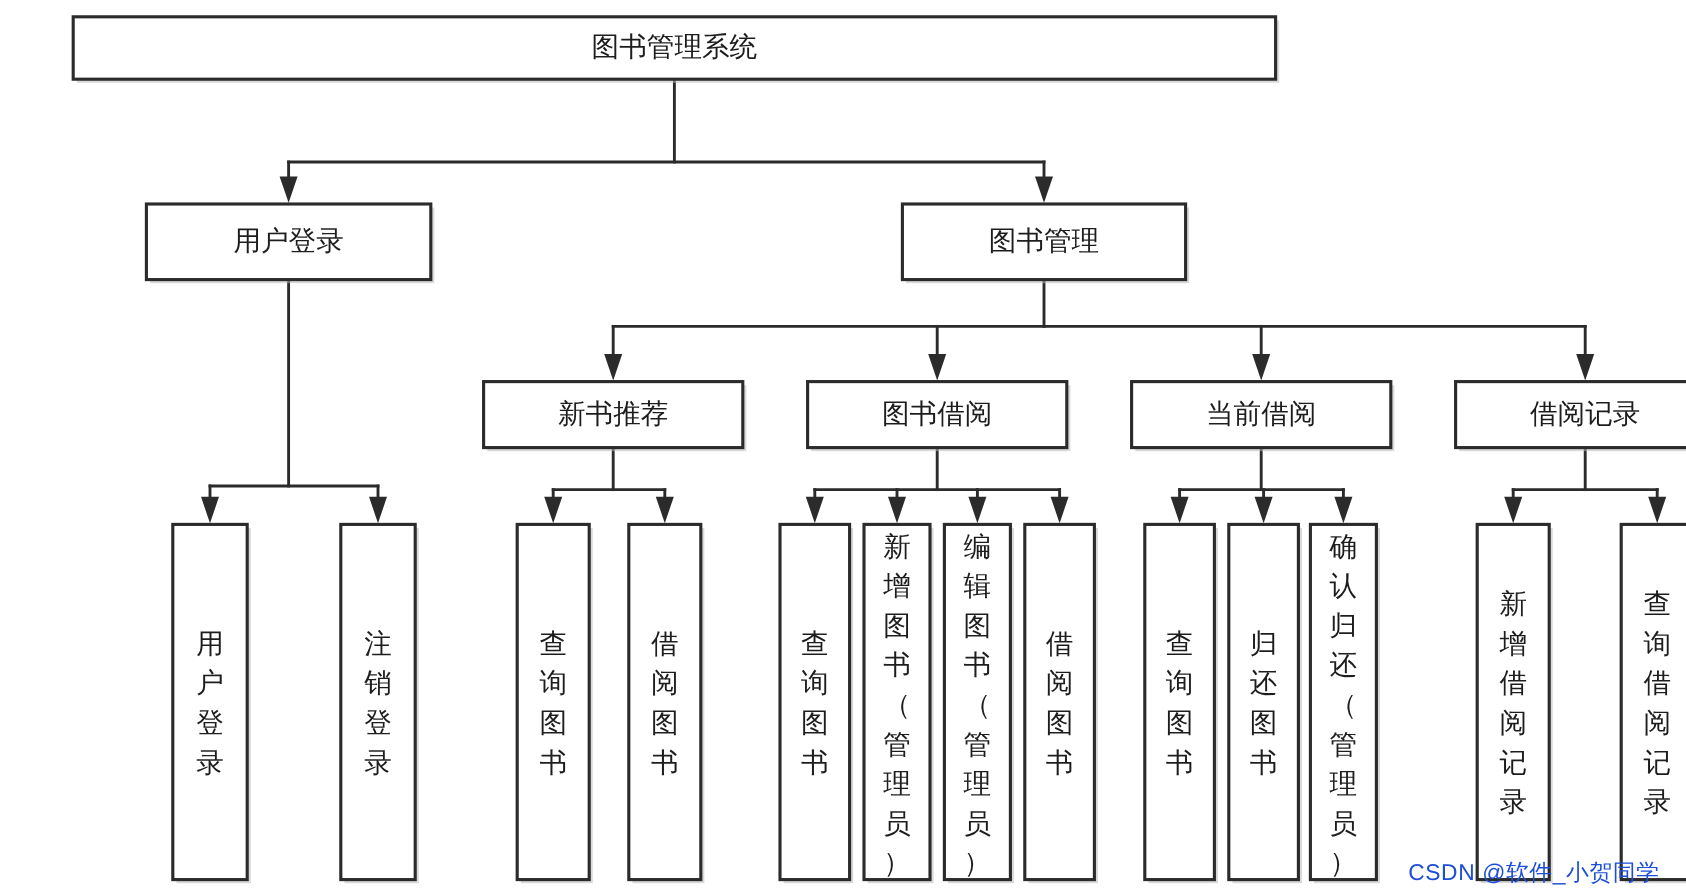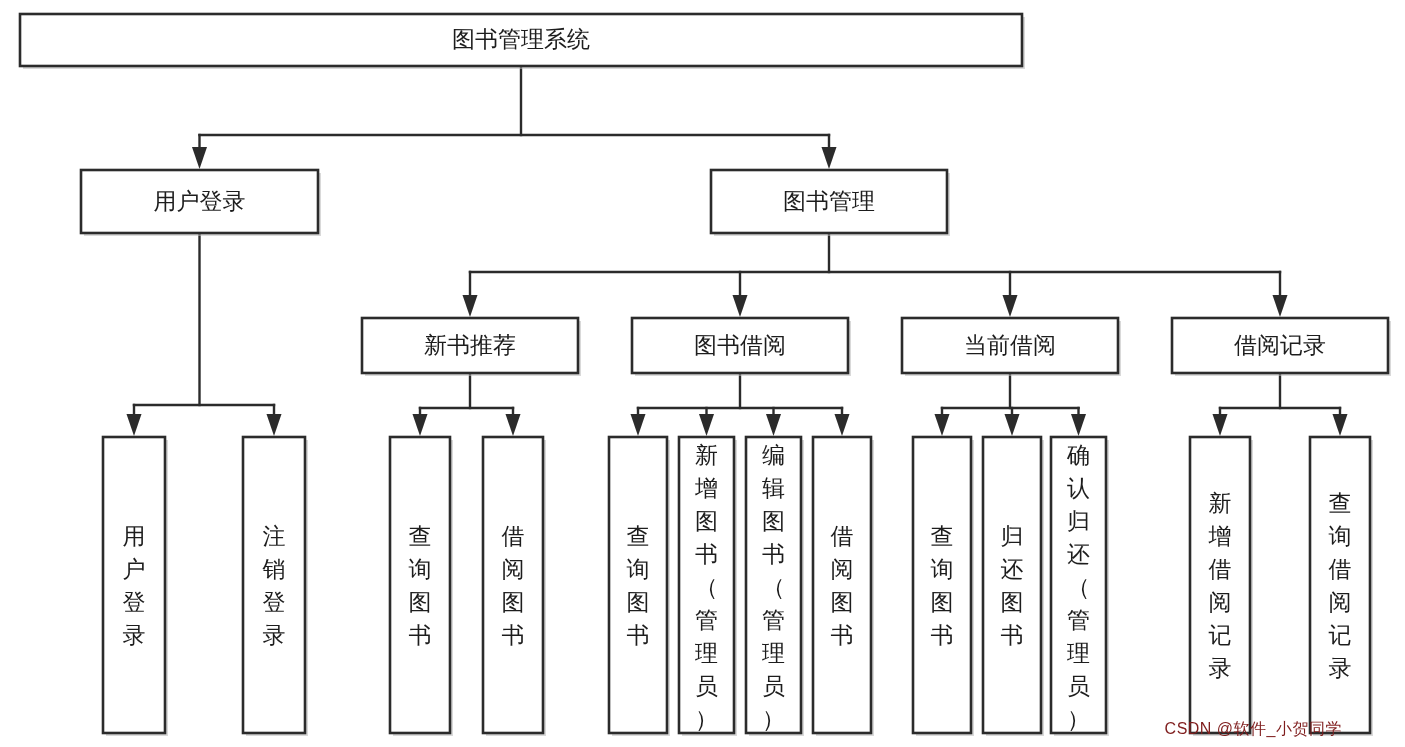--- a/index.html
+++ b/index.html
@@ -11,20 +11,21 @@
     width: 1405px;
     height: 747px;
     font-family: "Liberation Sans", "DejaVu Sans", sans-serif;
     overflow: hidden;
     position: relative;
   }
   #diagram-root {
     position: relative;
     width: 1354px;
     height: 747px;
+    padding-left: 41px;
   }
   svg.flowchart {
     display: block;
     width: 1405px;
     height: 747px;
   }
   .node-rect {
     fill: #ffffff;
     stroke: #2b2b2b;
     stroke-width: 2.6;
@@ -54,22 +55,22 @@
     font-family: "Liberation Sans", "DejaVu Sans", sans-serif;
     font-size: 23px;
     fill: #1d1d1d;
     text-anchor: middle;
   }
   .watermark-text {
     position: absolute;
     right: 12px;
     bottom: 7px;
     font-family: "Liberation Sans", "DejaVu Sans", sans-serif;
-    font-size: 16px;
-    color: #7f1d1d;
+    font-size: 19px;
+    color: #1d4ed8;
     white-space: nowrap;
     letter-spacing: 0.5px;
     pointer-events: none;
   }
 </style>
 </head>
 <body>
 
 <div id="diagram-root">
   <svg class="flowchart" id="flowchart-svg" viewBox="0 0 1405 747">

